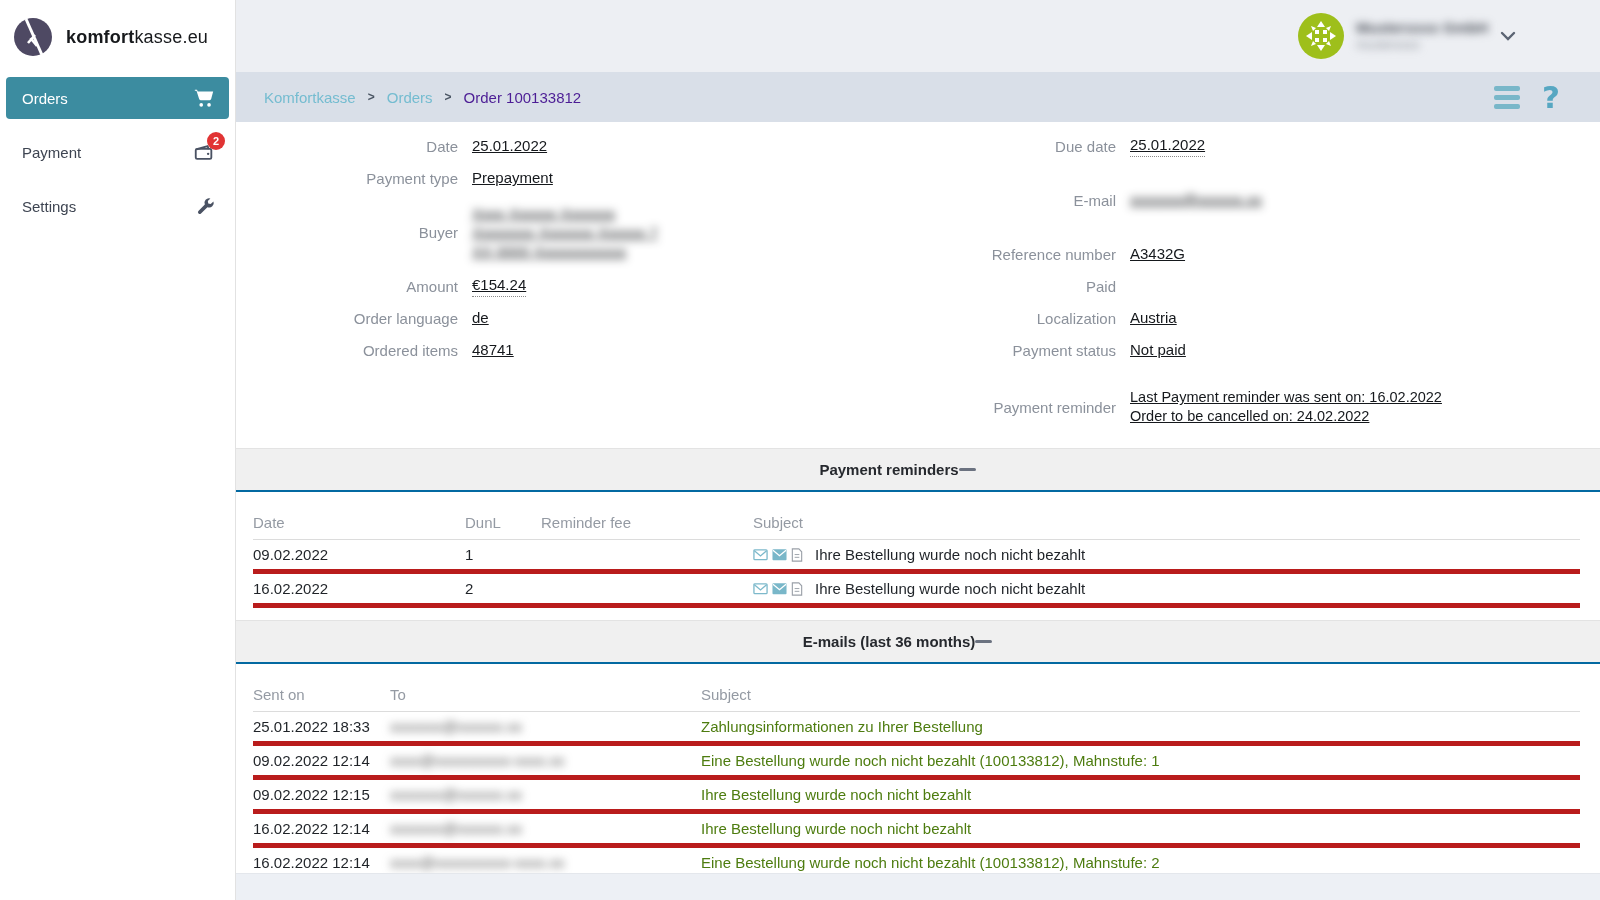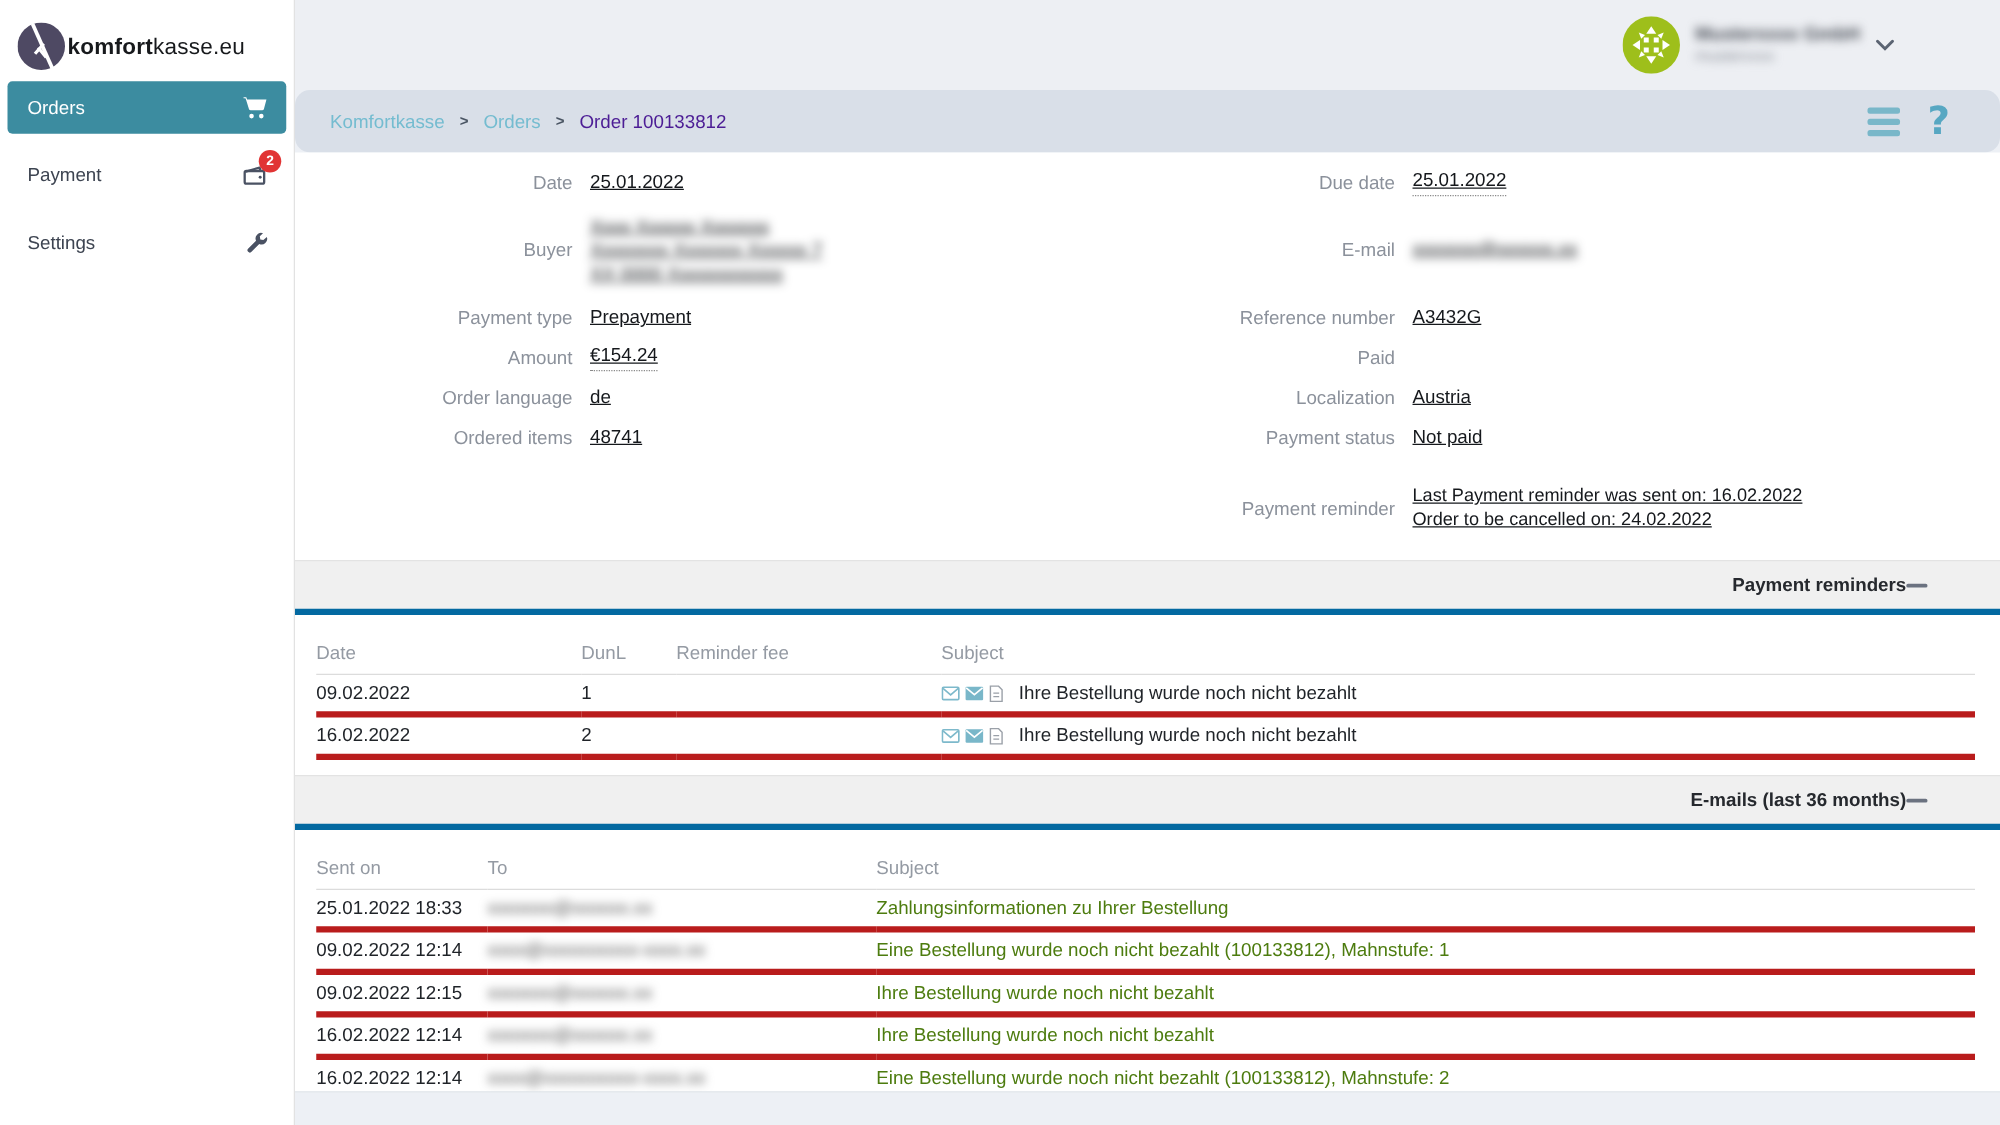--- a/index.html
+++ b/index.html
@@ -2,21 +2,21 @@
 <html><head>
 <meta charset="utf-8">
 <style>
   * { margin:0; padding:0; box-sizing:border-box; }
   html,body { width:1600px; height:900px; overflow:hidden; }
   body { font-family:"Liberation Sans","DejaVu Sans",sans-serif; background:#edf0f5; color:#1f2328; }
   .app { display:flex; width:1600px; height:900px; }
 
   
   .sidebar { width:236px; height:900px; background:#fff; border-right:1px solid #e2e2e2; flex:0 0 236px; }
-  .brand { display:flex; align-items:center; gap:2px; padding:18px 14px 9px 14px; }
+  .brand { display:flex; align-items:center; gap:14px; padding:18px 14px 21px 14px; }
   .brand-text { font-size:18px; color:#17191c; letter-spacing:.2px; }
   .brand-text .b { font-weight:700; }
   .nav-item { display:flex; align-items:center; justify-content:space-between; height:42px;
               margin:0 6px 12px 6px; padding:0 14px 0 16px; border-radius:4px; cursor:pointer;
               color:#3d4451; font-size:15px; }
   .nav-item.active { background:#3c8ca0; color:#fff; }
   .icon-wrap { position:relative; display:inline-flex; }
   .badge { position:absolute; top:-9px; right:-10px; min-width:18px; height:18px; border-radius:9px;
            background:#e13434; color:#fff; font-size:11px; font-weight:700; display:flex;
            align-items:center; justify-content:center; padding:0 4px; }
@@ -24,21 +24,21 @@
   
   .main { flex:1; display:flex; flex-direction:column; }
   .topbar { height:72px; background:#edeff3; display:flex; justify-content:flex-end; align-items:center; padding-right:84px; }
   .account { display:flex; align-items:center; gap:12px; cursor:pointer; }
   .account-text { line-height:1.25; }
   .acc-name { font-size:15px; font-weight:700; color:#4a4f58; }
   .acc-sub { font-size:12.5px; color:#8a8f98; }
   .redacted { filter:blur(4px); user-select:none; }
 
   .breadcrumb-bar { height:50px; background:#d9dfe8; display:flex; align-items:center;
-                    justify-content:space-between; padding:0 40px 0 28px;border-radius:12px; }
+                    justify-content:space-between; padding:0 40px 0 28px; }
   .crumbs { display:flex; align-items:center; gap:12px; font-size:15px; }
   .crumbs a { color:#74bcd0; text-decoration:none; cursor:pointer; }
   .crumb-sep { color:#4a5563; font-weight:700; font-size:12px; }
   .crumb-current { color:#4c1d95; }
   .bc-actions { display:flex; align-items:center; gap:22px; }
   .hamburger { display:flex; flex-direction:column; gap:4px; cursor:pointer; }
   .hamburger div { width:26px; height:5px; border-radius:2px; background:#79b7c9; }
   .help-q { color:#57a7c2; font-size:31px; font-weight:700; cursor:pointer; line-height:1; font-family:"DejaVu Sans",sans-serif; }
 
   .content { flex:1; background:#fff; overflow:hidden; }
@@ -54,22 +54,22 @@
   .h7 { height:58px; margin-top:12px; }
   .dlabel { color:#8b919b; font-size:15px; text-align:right; flex:0 0 auto; }
   .dcol-left .dlabel { width:222px; }
   .dcol-right .dlabel { width:318px; }
   .dvalue { color:#15181c; font-size:15px; margin-left:14px; line-height:1.3;text-decoration:underline; }
   .dotted { border-bottom:1px dotted #8a8a8a; padding-bottom:1px; }
   .multiline div { line-height:19px; }
   .dvalue.small2 { font-size:14.5px; }
 
   
-  .panel-header { height:44px; background:#f0f0f0; border-top:1px solid #e3e3e3; border-bottom:5px solid #0369a1;
-                  display:flex; align-items:center; justify-content:flex-end; padding:0 58px 0 17px; margin-top:12px; }
+  .panel-header { height:44px; background:#f0f0f0; border-top:1px solid #e3e3e3; border-bottom:2px solid #0369a1;
+                  display:flex; align-items:center; justify-content:center; padding:0 58px 0 17px; margin-top:12px; }
   .panel-title { font-size:15px; font-weight:700; color:#26292e; }
   .collapse-btn { width:17px; height:3px; background:#6b7280; border-radius:2px; cursor:pointer; }
   .panel-body { padding:6px 20px 0 17px; }
   table { border-collapse:collapse; width:100%; table-layout:fixed; }
   th { text-align:left; color:#949aa3; font-weight:400; font-size:15px; padding:16px 0 8px 0;
        border-bottom:1px solid #dcdcdc; }
   td { font-size:15px; color:#1f2328; padding:6px 0; border-bottom:5px solid #b91c1c; height:29px; }
   .subject-cell { display:flex; align-items:center; gap:4px; }
   .subject-cell .txt { margin-left:8px; }
   .mail-link { color:#4d7c0f; text-decoration:none; cursor:pointer; }
@@ -184,31 +184,31 @@
     </div>
 
     <div class="content">
 
       <section class="details">
         <div class="dcol-left">
           <div class="drow h1">
             <div class="dlabel">Date</div>
             <div class="dvalue">25.01.2022</div>
           </div>
+          <div class="drow h1">
+            <div class="dlabel">Payment type</div>
+            <div class="dvalue">Prepayment</div>
+          </div>
           <div class="drow h2">
             <div class="dlabel">Buyer</div>
             <div class="dvalue multiline redacted">
               <div>Xxxx Xxxxxx Xxxxxxx</div>
               <div>Xxxxxxxx Xxxxxxx Xxxxxx 7</div>
               <div>XX 0000 Xxxxxxxxxxxx</div>
             </div>
-          </div>
-          <div class="drow h1">
-            <div class="dlabel">Payment type</div>
-            <div class="dvalue">Prepayment</div>
           </div>
           <div class="drow h1">
             <div class="dlabel">Amount</div>
             <div class="dvalue dotted">€154.24</div>
           </div>
           <div class="drow h1">
             <div class="dlabel">Order language</div>
             <div class="dvalue">de</div>
           </div>
           <div class="drow h1">

